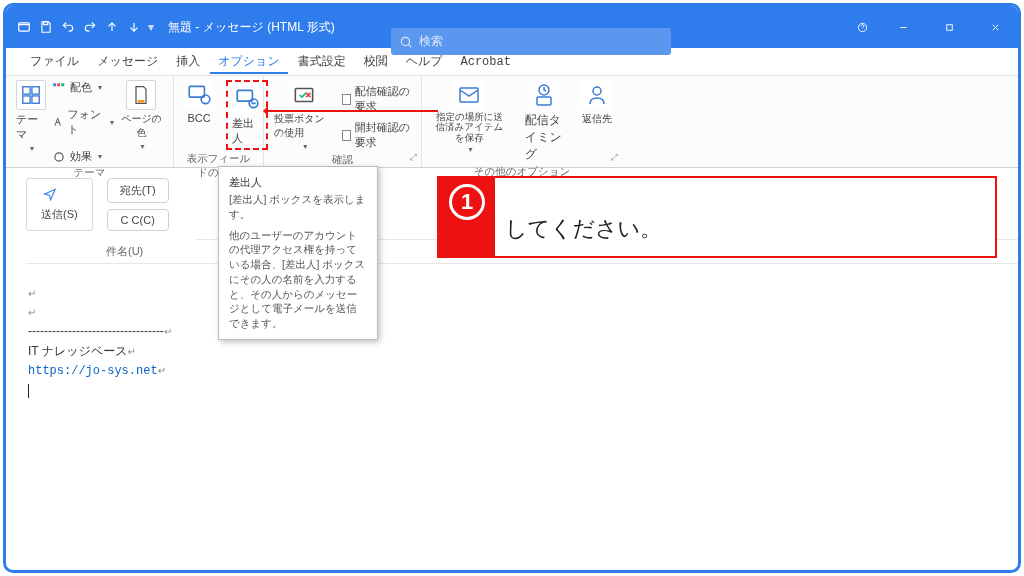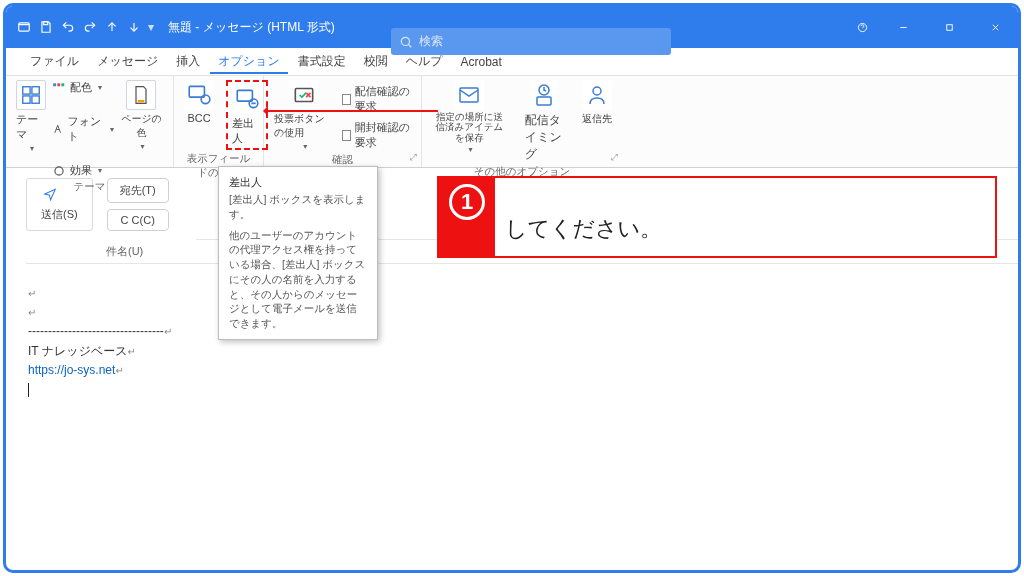--- a/index.html
+++ b/index.html
@@ -12,31 +12,31 @@
   .qa-icon svg { width:14px; height:14px; }
   .title-txt { margin-left:8px; }
   .searchbox { position:absolute; left:385px; top:22px; width:280px; height:27px; background:#5a97ee; border-radius:3px; display:flex; align-items:center; padding:0 8px; color:#dce8fb; font-size:12px; }
   .searchbox svg { width:14px; height:14px; margin-right:6px; }
   .winbtns { position:absolute; right:0; top:0; display:flex; }
   .winbtn { width:46px; height:42px; display:flex; align-items:center; justify-content:center; color:#fff; }
   .winbtn.help { width:36px; }
   .winbtn svg { width:11px; height:11px; }
   
   .menubar { height:28px; display:flex; align-items:center; gap:2px; padding-left:16px; font-size:12px; color:#444; border-bottom:1px solid #e3e3e3; }
-  .menuitem { padding:4px 8px; cursor:default; }
+  .menuitem { padding:4px 8px; cursor:default;font-family:Liberation Mono, monospace; }
   .menuitem.active { color:#2f7ded; border-bottom:2px solid #2f7ded; padding-bottom:2px; }
   
   .ribbon { height:92px; border-bottom:1px solid #d0d0d0; display:flex; position:relative; background:#fcfcfc; }
   .rgroup { border-right:1px solid #e4e4e4; padding:4px 10px 2px 10px; display:flex; flex-direction:column; justify-content:space-between; font-size:11px; color:#444; }
   .rgroup .lbl { text-align:center; color:#666; font-size:10.5px; padding-top:2px; }
   .glauncher { font-size:9px; color:#888; position:absolute; right:4px; bottom:4px; }
   .theme-top { display:flex; align-items:flex-start; gap:6px; }
   .big { display:flex; flex-direction:column; align-items:center; gap:2px; font-size:11px; }
   .big .ico { width:30px; height:30px; border:1px solid #cfd6df; border-radius:2px; display:flex; align-items:center; justify-content:center; background:#fff; }
-  .stack { display:flex; flex-direction:column; gap:19px; font-size:11px; }
+  .stack { display:flex; flex-direction:column; gap:12px; font-size:11px; }
   .stack .row { display:flex; align-items:center; gap:4px; }
   .mini-ico { width:14px; height:14px; }
   .caret { font-size:8px; color:#666; margin-left:2px; }
   .bccfrom { display:flex; gap:12px; }
   .from-box { border:2px dashed #e11; padding:2px 4px; }
   .chkrow { display:flex; align-items:center; gap:4px; font-size:11px; }
   .chk { width:11px; height:11px; border:1px solid #888; background:#fff; }
   .votes { display:flex; gap:8px; }
   .rg-other { display:flex; gap:18px; }
   .rgroup.last { border-right:none; }
@@ -46,21 +46,21 @@
   .tooltip .tt-title { font-size:11px; color:#333; margin-bottom:2px; }
   
   .compose { display:flex; padding:10px 12px 4px 20px; font-size:11px; color:#444; }
   .sendcol { display:flex; flex-direction:column; align-items:flex-start; border:1px solid #d9d9d9; border-radius:3px; padding:8px 14px; margin-right:14px; }
   .sendcol svg { width:18px; height:14px; }
   .tocol { display:flex; flex-direction:column; gap:6px; }
   .tocol .pill { border:1px solid #d0d0d0; border-radius:4px; padding:4px 12px; font-size:11px; text-align:center; }
   .subjrow { display:flex; align-items:center; padding-left:100px; font-size:11px; color:#666; margin-top:4px; }
   .body-area { padding:16px 22px; font-size:12px; color:#333; line-height:1.6; }
   .body-area .ret { color:#888; font-size:10px; }
-  .body-area a { color:#0b64c4; }
+  .body-area a { color:#0b64c4;font-family:Liberation Mono, monospace; }
   .cursor { border-left:1px solid #222; display:inline-block; height:14px; vertical-align:middle; }
   
   .callout { position:absolute; left:431px; top:92px; width:560px; height:82px; border:2px solid #e11; background:#fff; display:flex; z-index:6; }
   .callout .num { width:56px; background:#e11; display:flex; align-items:flex-start; justify-content:center; padding-top:6px; }
   .callout .num .circ { width:36px; height:36px; border-radius:50%; border:3px solid #fff; color:#fff; font-weight:bold; font-size:22px; display:flex; align-items:center; justify-content:center; }
   .callout .txt { flex:1; padding:6px 10px; font-size:22px; color:#222; line-height:1.35; }
   .call-line { position:absolute; left:258px; top:104px; width:174px; height:2px; background:#e11; z-index:5; }
   .call-line::before { content:""; position:absolute; left:-6px; top:-4px; border:5px solid transparent; border-right-color:#e11; }
   
   .field-sep { border-top:1px solid #e6e6e6; margin:4px 0 4px 190px; }

